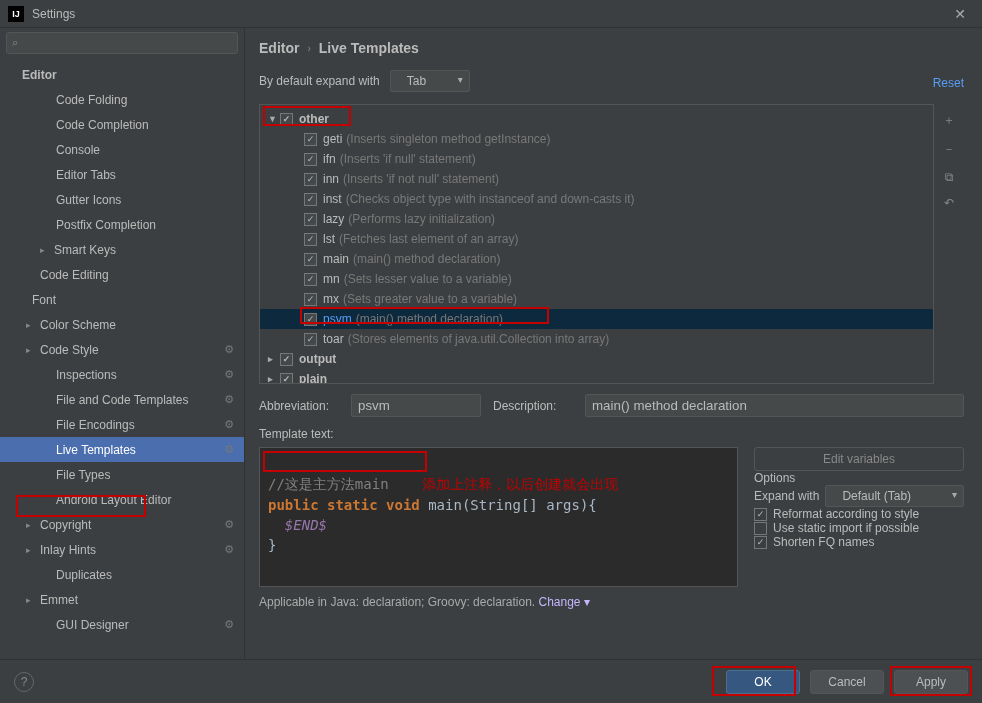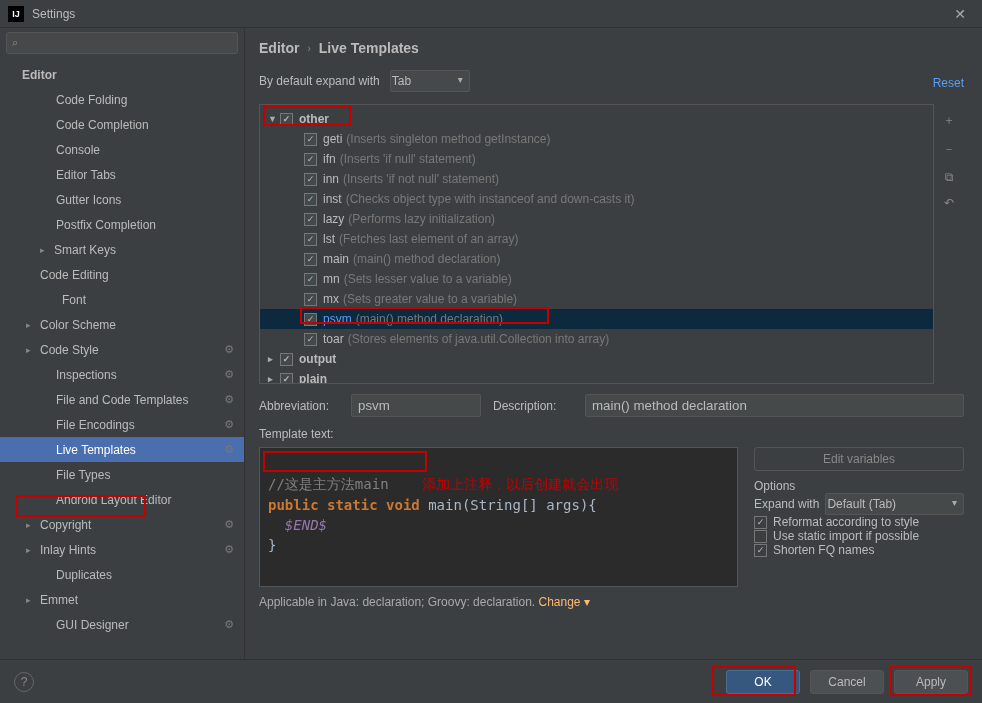--- a/index.html
+++ b/index.html
@@ -19,21 +19,21 @@
 .tree-item.l1 { padding-left: 56px; }
 .tree-item.l1.arrow { padding-left: 40px; }
 .tree-item.selected { background: #4b6eaf; color: #fff; }
 .tree-item .arr { display: inline-block; width: 10px; color: #888; font-size: 9px; margin-right: 4px; }
 .tree-item .gear { position: absolute; right: 10px; color: #777; font-size: 11px; }
 .main { flex: 1; display: flex; flex-direction: column; padding: 12px 18px 8px 14px; position: relative; }
 .breadcrumb { font-size: 14px; font-weight: bold; color: #bbb; display: flex; align-items: center; gap: 8px; }
 .breadcrumb .sep { color: #777; font-size: 10px; }
 .reset { position: absolute; right: 18px; top: 12px; color: #589df6; font-size: 12px; margin-top: 36px; }
 .expand-row { margin-top: 14px; display: flex; align-items: center; gap: 10px; }
-.combo { background: #45494a; border: 1px solid #555; color: #bbb; padding: 3px 22px 3px 1px; border-radius: 2px; position: relative; min-width: 80px; }
+.combo { background: #45494a; border: 1px solid #555; color: #bbb; padding: 3px 22px 3px 16px; border-radius: 2px; position: relative; min-width: 80px; }
 .combo::after { content: "▾"; position: absolute; right: 6px; top: 3px; color: #aaa; font-size: 10px; }
 .tpl-area { display: flex; margin-top: 12px; height: 280px; }
 .tpl-tree { flex: 1; border: 1px solid #555; background: #3c3f41; overflow-y: auto; padding: 4px 0; position: relative; }
 .tpl-side { width: 30px; display: flex; flex-direction: column; align-items: center; gap: 12px; padding-top: 8px; color: #888; }
 .tpl-row { display: flex; align-items: center; height: 20px; padding-left: 8px; font-size: 12px; }
 .tpl-row.group { font-weight: bold; }
 .tpl-row.child { padding-left: 44px; }
 .tpl-row.sel { background: #0d293e; }
 .tpl-row .arr { width: 12px; font-size: 9px; color: #aaa; }
 .tpl-row .cb { width: 13px; height: 13px; border: 1px solid #777; background: #43494a; display: flex; align-items: center; justify-content: center; margin-right: 6px; font-size: 9px; color: #bbb; }
@@ -49,25 +49,25 @@
 .tt-label { margin-top: 10px; }
 .editor-area { display: flex; margin-top: 6px; gap: 16px; height: 140px; }
 .code-editor { flex: 1; background: #2b2b2b; border: 1px solid #555; padding: 6px 8px; font-family: "Consolas", monospace; font-size: 14px; line-height: 20px; position: relative; white-space: pre; overflow: hidden; }
 .code-editor .cm { color: #808080; }
 .code-editor .kw { color: #cc7832; font-weight: bold; }
 .code-editor .pl { color: #a9b7c6; }
 .code-editor .var { color: #9876aa; font-style: italic; }
 .code-editor .anno { color: #c40000; font-family: SimSun, serif; }
 .right-col { width: 210px; display: flex; flex-direction: column; gap: 0; }
 .btn-flat { border: 1px solid #555; background: #3c3f41; color: #888; padding: 4px 10px; text-align: center; border-radius: 3px; font-size: 12px; }
-.opt-title { color: #bbb; margin-top: 8px; }
+.opt-title { color: #bbb; margin-top: 0; }
 .opt-row { display: flex; align-items: center; gap: 6px; font-size: 12px; }
 .opt-row .cb { width: 13px; height: 13px; border: 1px solid #777; display: flex; align-items: center; justify-content: center; font-size: 9px; }
 .applic { margin-top: 8px; font-size: 12px; color: #aaa; }
-.applic .change { color: #fdba74; }
+.applic .change { color: #c4b5fd; }
 .footer { height: 44px; border-top: 1px solid #323232; display: flex; align-items: center; padding: 0 14px; }
 .footer .help { width: 20px; height: 20px; border: 1px solid #666; border-radius: 50%; display: flex; align-items: center; justify-content: center; color: #888; }
 .footer .spacer { flex: 1; }
 .footer .btn { min-width: 74px; padding: 4px 14px; border: 1px solid #555; background: #4c5052; color: #bbb; border-radius: 3px; margin-left: 10px; text-align: center; font-size: 12px; }
 .footer .btn.primary { background: #365880; border-color: #4c708c; color: #fff; }
 </style>
 </head>
 <body>
 
 <div class="titlebar">
@@ -103,21 +103,21 @@
         <div class="tree-item l1">
           <span>Postfix Completion</span>
         </div>
         <div class="tree-item l1 arrow">
           <span class="arr">▸</span>
           <span>Smart Keys</span>
         </div>
         <div class="tree-item l1" style="padding-left: 40px;">
           <span>Code Editing</span>
         </div>
-        <div class="tree-item l1" style="padding-left: 62px;">
+        <div class="tree-item l1" style="padding-left: 32px;">
           <span>Font</span>
         </div>
         <div class="tree-item l1 arrow" style="padding-left: 26px;">
           <span class="arr">▸</span>
           <span>Color Scheme</span>
         </div>
         <div class="tree-item l1 arrow" style="padding-left: 26px;">
           <span class="arr">▸</span>
           <span>Code Style</span>
           <span class="gear">⚙</span>

